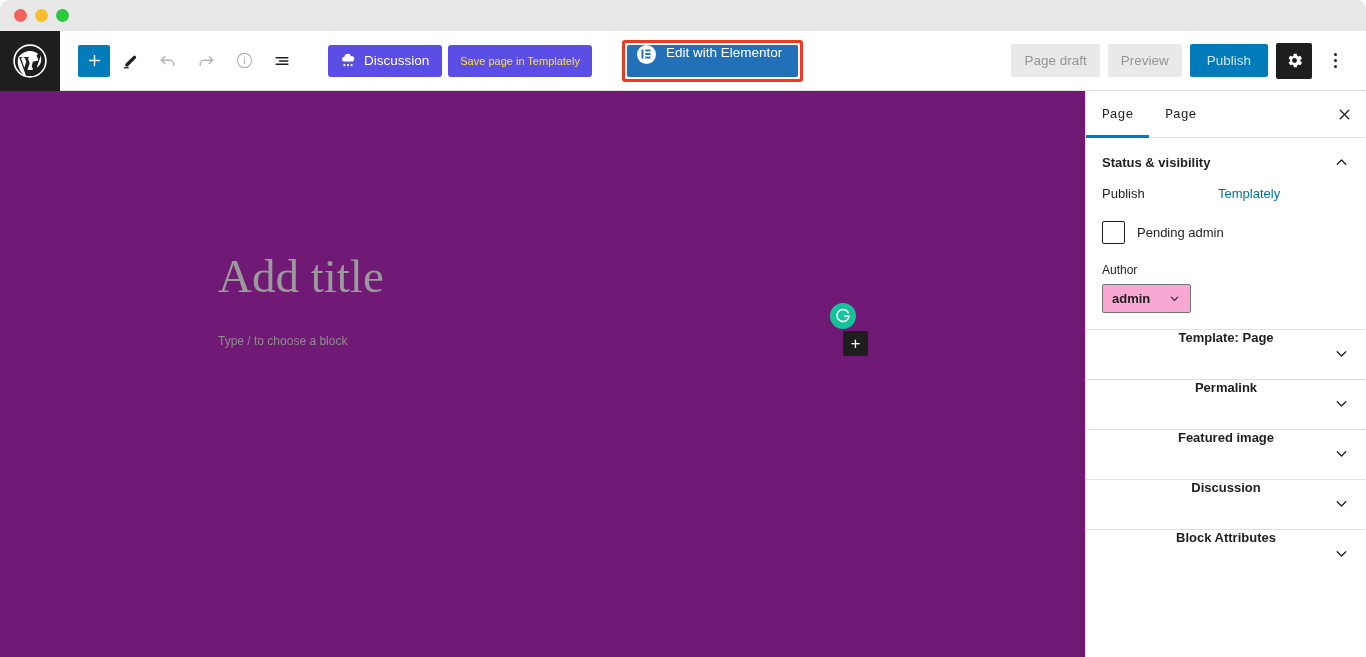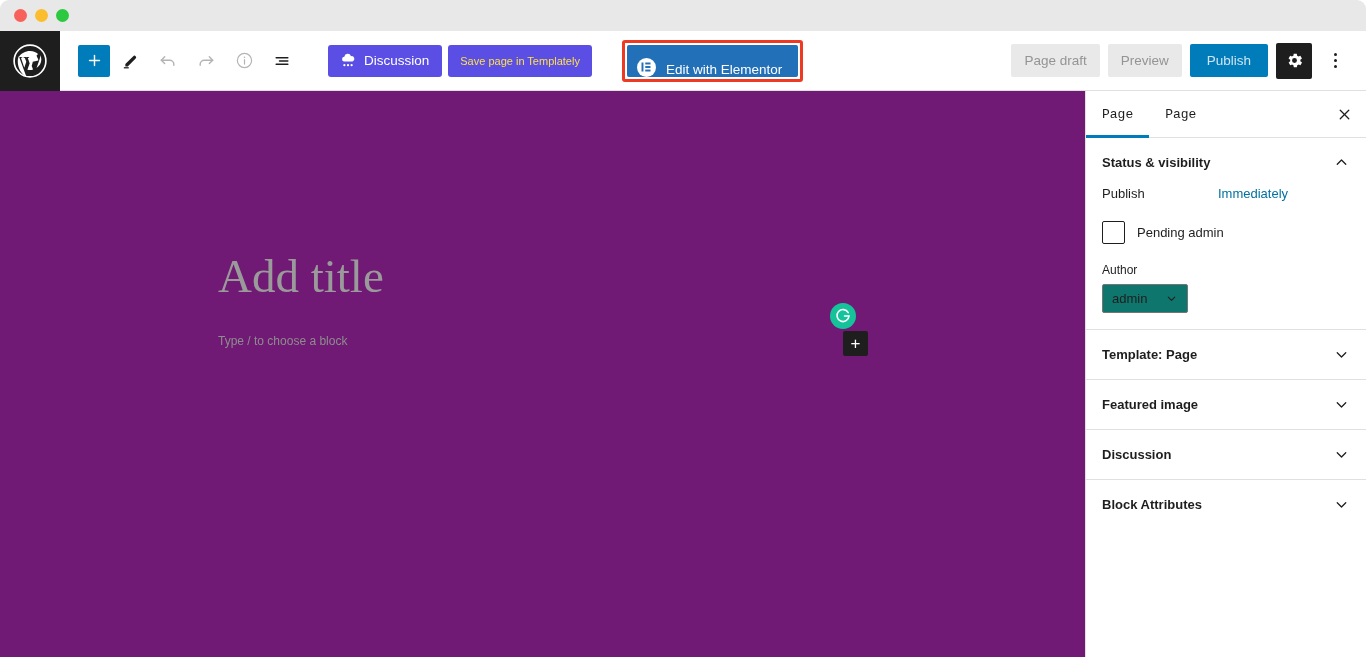--- a/index.html
+++ b/index.html
@@ -72,21 +72,21 @@
   .elementor-wrap {
     margin-left: 28px;
     border: 3px solid #ef3a23;
     border-radius: 3px;
     padding: 2px;
     display: flex;
   }
   .btn-elementor {
     background: #2270b8; color: #fff;
     height: 32px; border: none; border-radius: 2px;
-    display: flex; align-items: flex-end; gap: 10px;
+    display: flex; align-items: flex-start; gap: 10px;
     padding: 0 16px 0 10px; font-size: 13.5px; cursor: pointer;
     font-family: "Liberation Sans", sans-serif;
   }
   .elementor-icon {
     width: 19px; height: 19px; border-radius: 50%;
     background: #fff; display: flex; align-items: center; justify-content: center;
   }
   .templately-icon { width: 18px; height: 18px; display:block; }
 
   .header-right {
@@ -196,26 +196,27 @@
   .cbox {
     width: 23px; height: 23px; border: 1.5px solid #1e1e1e;
     border-radius: 2px; background: #fff; cursor: pointer;
   }
   .checkrow span { font-size: 13px; color: #1e1e1e; }
   .field-label { font-size: 12px; color: #1e1e1e; margin-bottom: 7px; display:block; }
   .select-box {
     display: inline-flex; align-items: center; gap: 18px;
     height: 29px; padding: 0 9px;
     border: 1px solid #757575; border-radius: 2px;
-    font-size: 13px; color: #1e1e1e; cursor: pointer; background: #0f766e;
+    font-size: 13px; color: #1e1e1e; cursor: pointer; background: #f9a8d4; font-weight: bold;
   }
   .acc-row {
     height: 50px; display: flex; align-items: center;
     padding: 0 16px; cursor: pointer;
     border-top: 1px solid #e0e0e0;
+    flex-direction: column;
   }
   .acc-row .ptitle { font-size: 13px; font-weight: bold; color: #1e1e1e; }
   .acc-row .chev { margin-left: auto; color: #1e1e1e; display:flex; }
 </style>
 </head>
 <body>
 
 <div class="win-chrome">
   <span class="dot red"></span>
   <span class="dot yellow"></span>
@@ -358,21 +359,21 @@
         <svg width="17" height="17" viewBox="0 0 24 24" fill="none" stroke="#1e1e1e" stroke-width="1.8" stroke-linecap="round" stroke-linejoin="round">
           <polyline points="6 14.5 12 8.5 18 14.5"></polyline>
         </svg>
       </span>
     </div>
 
     <div class="panel-body">
 
       <div class="row">
         <span class="lbl">Publish</span>
-        <button class="lnk">Immediately</button>
+        <button class="lnk">Templately</button>
       </div>
 
       <div class="checkrow">
         <span class="cbox"></span>
         <span>Pending admin</span>
       </div>
 
       <label class="field-label">Author</label>
       <div class="select-box">
         <span>admin</span>
@@ -384,20 +385,28 @@
 
     <div class="acc-row">
       <span class="ptitle">Template: Page</span>
       <span class="chev">
         <svg width="17" height="17" viewBox="0 0 24 24" fill="none" stroke="#1e1e1e" stroke-width="1.8" stroke-linecap="round" stroke-linejoin="round">
             <polyline points="6 9.5 12 15.5 18 9.5"></polyline>
           </svg>
       </span>
     </div>
 
+    <div class="acc-row">
+      <span class="ptitle">Permalink</span>
+      <span class="chev">
+        <svg width="17" height="17" viewBox="0 0 24 24" fill="none" stroke="#1e1e1e" stroke-width="1.8" stroke-linecap="round" stroke-linejoin="round">
+            <polyline points="6 9.5 12 15.5 18 9.5"></polyline>
+          </svg>
+      </span>
+    </div>
 
     <div class="acc-row">
       <span class="ptitle">Featured image</span>
       <span class="chev">
         <svg width="17" height="17" viewBox="0 0 24 24" fill="none" stroke="#1e1e1e" stroke-width="1.8" stroke-linecap="round" stroke-linejoin="round">
             <polyline points="6 9.5 12 15.5 18 9.5"></polyline>
           </svg>
       </span>
     </div>
 

